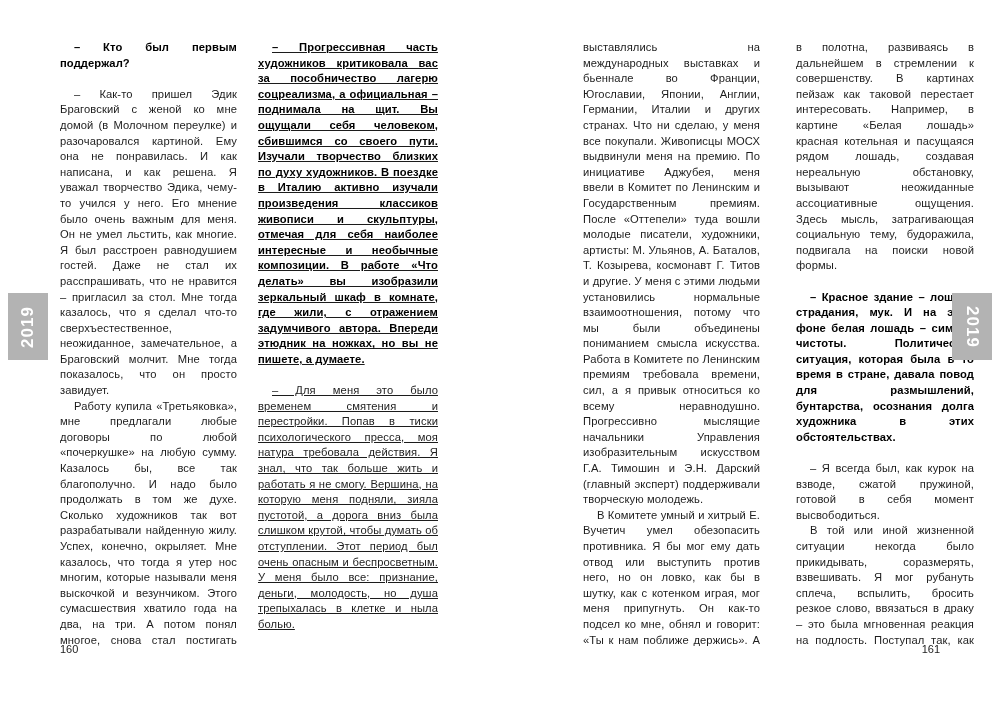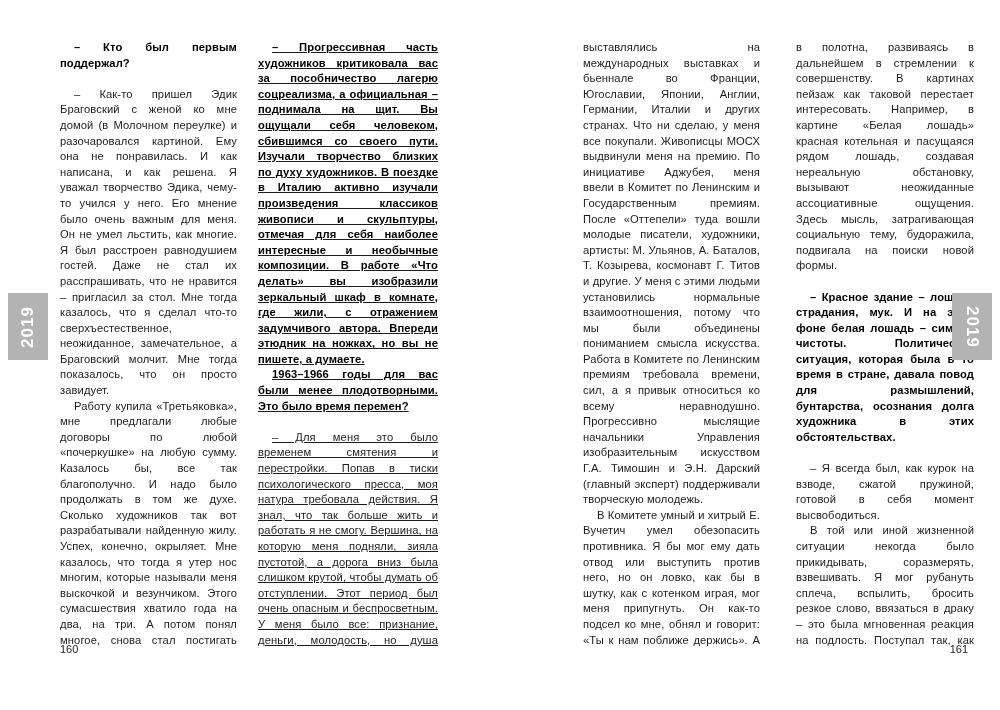--- a/index.html
+++ b/index.html
@@ -38,21 +38,21 @@
   .para.bold { font-weight: bold; color: #000; }
   .para.gap-before { margin-top: 15.6px; }
   .para.gap-after  { margin-bottom: 15.6px; }
   .page-number {
     position: absolute;
     top: 643px;
     font-size: 11px;
     color: #1c1c1c;
   }
   #page-number-left  { left: 60px; }
-  #page-number-right { left: 908px; width: 60px; text-align: right; }
+  #page-number-right { left: 880px; width: 60px; text-align: right; }
   .year-tab {
     position: absolute;
     top: 293px;
     width: 40px;
     height: 67px;
     background: #b3b3b3;
     display: flex;
     align-items: center;
     justify-content: center;
   }
@@ -79,21 +79,20 @@
 
   <div class="col" id="col1">
     <p class="para bold gap-after">– Кто был первым поддержал?</p>
     <p class="para">– Как-то пришел Эдик Браговский с женой ко мне домой (в Молочном переулке) и разочаровался картиной. Ему она не понравилась. И как написана, и как решена. Я уважал творчество Эдика, чему-то учился у него. Его мнение было очень важным для меня. Он не умел льстить, как многие. Я был расстроен равнодушием гостей. Даже не стал их расспрашивать, что не нравится – пригласил за стол. Мне тогда казалось, что я сделал что-то сверхъестественное, неожиданное, замечательное, а Браговский молчит. Мне тогда показалось, что он просто завидует.</p>
     <p class="para">Работу купила «Третьяковка», мне предлагали любые договоры по любой «почеркушке» на любую сумму. Казалось бы, все так благополучно. И надо было продолжать в том же духе. Сколько художников так вот разрабатывали найденную жилу. Успех, конечно, окрыляет. Мне казалось, что тогда я утер нос многим, которые называли меня выскочкой и везунчиком. Этого сумасшествия хватило года на два, на три. А потом понял многое, снова стал постигать смысл творчества.</p>
 
   </div>
 
   <div class="col" id="col2">
     <p class="para bold">– Прогрессивная часть художников критиковала вас за пособничество лагерю соцреализма, а официальная – поднимала на щит. Вы ощущали себя человеком, сбившимся со своего пути. Изучали творчество близких по духу художников. В поездке в Италию активно изучали произведения классиков живописи и скульптуры, отмечая для себя наиболее интересные и необычные композиции. В работе «Что делать» вы изобразили зеркальный шкаф в комнате, где жили, с отражением задумчивого автора. Впереди этюдник на ножках, но вы не пишете, а думаете.</p>
-    <p class="para bold">1963–1966 годы для вас были менее плодотворными. Это было время перемен?</p>
     <p class="para gap-before">– Для меня это было временем смятения и перестройки. Попав в тиски психологического пресса, моя натура требовала действия. Я знал, что так больше жить и работать я не смогу. Вершина, на которую меня подняли, зияла пустотой, а дорога вниз была слишком крутой, чтобы думать об отступлении. Этот период был очень опасным и беспросветным. У меня было все: признание, деньги, молодость, но душа трепыхалась в клетке и ныла болью.</p>
 
   </div>
 
   <div class="col" id="col3">
     <p class="para noindent">выставлялись на международных выставках и бьеннале во Франции, Югославии, Японии, Англии, Германии, Италии и других странах. Что ни сделаю, у меня все покупали. Живописцы МОСХ выдвинули меня на премию. По инициативе Аджубея, меня ввели в Комитет по Ленинским и Государственным премиям. После «Оттепели» туда вошли молодые писатели, художники, артисты: М. Ульянов, А. Баталов, Т. Козырева, космонавт Г. Титов и другие. У меня с этими людьми установились нормальные взаимоотношения, потому что мы были объединены пониманием смысла искусства. Работа в Комитете по Ленинским премиям требовала времени, сил, а я привык относиться ко всему неравнодушно. Прогрессивно мыслящие начальники Управления изобразительным искусством Г.А. Тимошин и Э.Н. Дарский (главный эксперт) поддерживали творческую молодежь.</p>
     <p class="para">В Комитете умный и хитрый Е. Вучетич умел обезопасить противника. Я бы мог ему дать отвод или выступить против него, но он ловко, как бы в шутку, как с котенком играя, мог меня припугнуть. Он как-то подсел ко мне, обнял и говорит: «Ты к нам поближе держись». А я дал понять, что не хочу с ними уживаться. Мне бы промолчать надо было. Такая натура.</p>
 
   </div>
 

